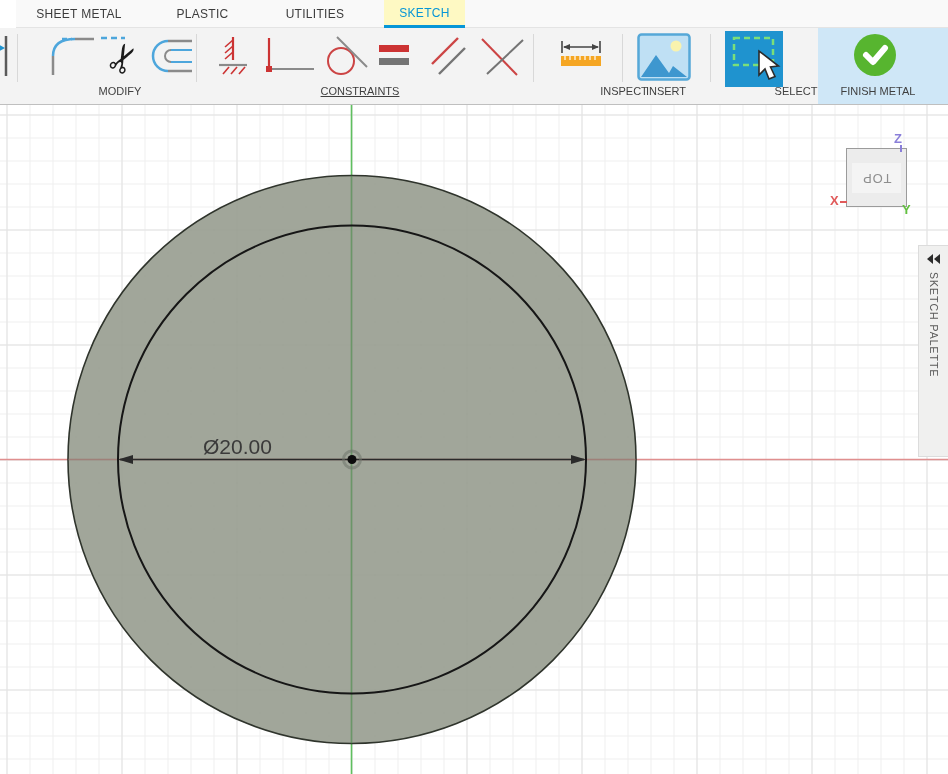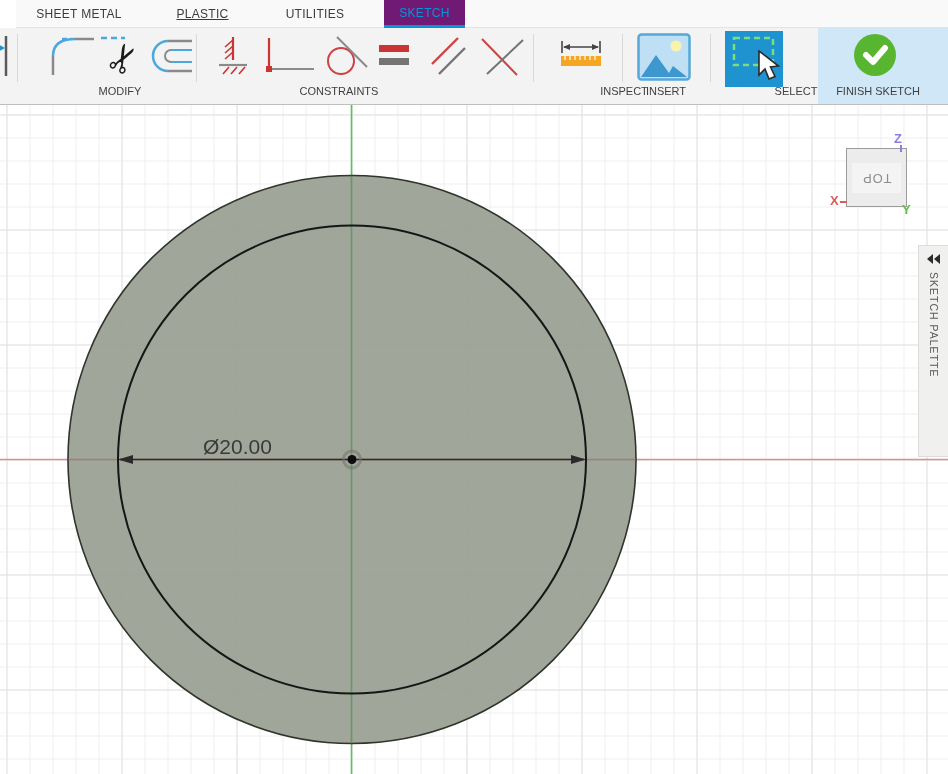--- a/index.html
+++ b/index.html
@@ -5,21 +5,21 @@
   * { margin:0; padding:0; box-sizing:border-box; }
   html,body { width:948px; height:774px; overflow:hidden;
     font-family:"Liberation Sans", sans-serif; background:#fff; }
 
   
   .tabbar { position:absolute; left:16px; top:0; width:948px; height:28px;
     background:#f9f9f9; border-bottom:1px solid #e4e4e4; }
   .tab { position:absolute; top:0; height:28px; display:flex; align-items:center;
     justify-content:center; font-size:12px; color:#3c3c3c; letter-spacing:.3px;
     cursor:default; }
-  .tab.active { background:#701a75; color:#0696d7; border-bottom:3px solid #0696d7; }
+  .tab.active { background:#fef9c3; color:#0696d7; border-bottom:3px solid #0696d7; }
 
   
   .toolbar { position:absolute; left:0; top:28px; width:948px; height:77px;
     background:#f3f3f3; border-bottom:1px solid #bfbfbf; }
   .tool-icon { position:absolute; }
   .divider { position:absolute; top:6px; width:1px; height:48px; background:#d8d8d8; }
   .grp-label { position:absolute; top:57px; transform:translateX(-50%);
     display:flex; align-items:center; gap:4px; font-size:11px; color:#3f3f3f;
     white-space:nowrap; cursor:default;flex-direction:column; }
   .caret { width:0; height:0; border:3.5px solid transparent;
@@ -62,21 +62,21 @@
   .palette-title { writing-mode:vertical-rl; text-orientation:mixed;
     font-size:10.5px; color:#5a5a5a; letter-spacing:1px; white-space:nowrap; }
 </style>
 </head>
 <body>
 
 <div class="tabbar">
   <div class="tab" style="left:20px; width:86px;">
     <span>SHEET METAL</span>
   </div>
-  <div class="tab" style="left:158px; width:57px;text-decoration:underline;">
+  <div class="tab" style="left:158px; width:57px;">
     <span>PLASTIC</span>
   </div>
   <div class="tab" style="left:269px; width:60px;">
     <span>UTILITIES</span>
   </div>
   <div class="tab active" style="left:368px; width:81px;">
     <span>SKETCH</span>
   </div>
 </div>
 
@@ -189,38 +189,38 @@
   <svg class="tool-icon" style="left:724px; top:2px;" width="60" height="58" viewBox="0 0 60 58">
     <rect x="1" y="1" width="58" height="56" fill="#1f93cf"></rect>
     <rect x="10" y="8" width="39" height="27" fill="none" stroke="#7adf7a" stroke-width="2.5" stroke-dasharray="6 4"></rect>
     <path d="M35 21 l0 24 l6 -6 l4 10 l6 -2.5 l-4.5 -9.5 l8 -1 z" fill="#fff" stroke="#2b2b2b" stroke-width="1.6"></path>
   </svg>
 
   <div class="grp-label" style="left:120px;">
     <span>MODIFY</span>
     <span class="caret"></span>
   </div>
-  <div class="grp-label" style="left:339px;">
+  <div class="grp-label" style="left:360px;text-decoration:underline;">
     <span>CONSTRAINTS</span>
     <span class="caret"></span>
   </div>
   <div class="grp-label" style="left:580px;margin-left:44px;">
     <span>INSPECT</span>
     <span class="caret"></span>
   </div>
   <div class="grp-label" style="left:666px;">
     <span>INSERT</span>
     <span class="caret"></span>
   </div>
   <div class="grp-label" style="left:796px;">
     <span>SELECT</span>
     <span class="caret"></span>
   </div>
   <div class="grp-label" style="left:878px;">
-    <span>FINISH SKETCH</span>
+    <span>FINISH METAL</span>
     <span class="caret"></span>
   </div>
 </div>
 
 <div class="canvas">
 
   <svg class="sketch-svg" width="948" height="669" viewBox="0 0 948 669">
     <defs>
       <clipPath id="outerClip">
           <circle cx="352" cy="354.5" r="284"></circle>

